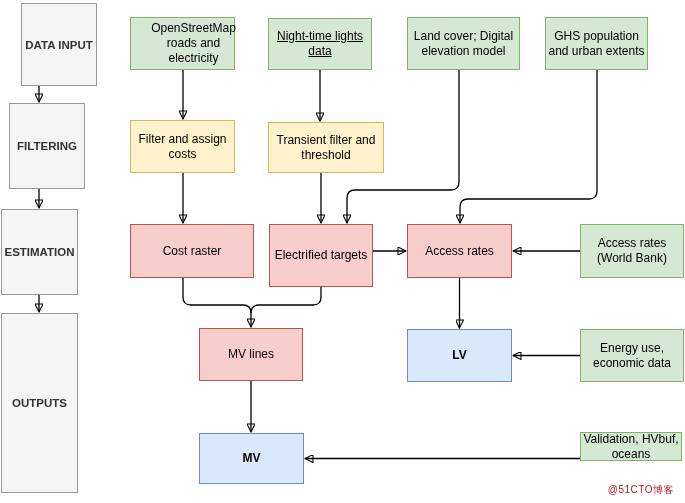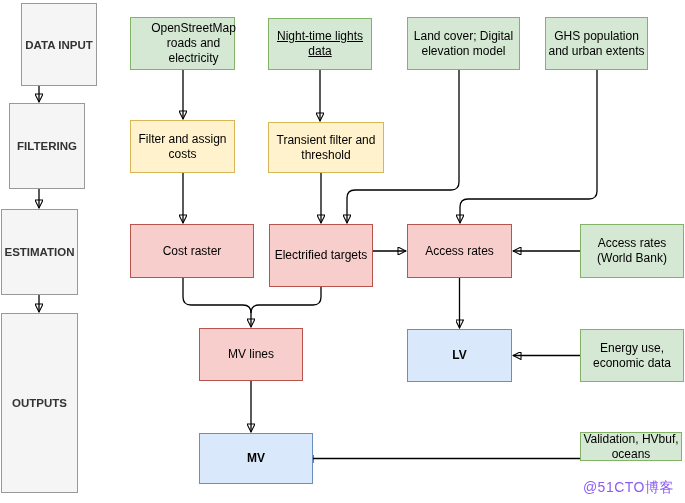--- a/index.html
+++ b/index.html
@@ -51,22 +51,22 @@
     text-align: center;
     font-size: 11.5px;
     font-weight: bold;
     color: #333333;
     padding: 0 1px;
   }
   .watermark {
     position: absolute;
     right: 11px;
     bottom: 6px;
-    font-size: 14px;
-    color: #8b5cf6;
+    font-size: 10px;
+    color: #b91c1c;
     letter-spacing: 0.5px;
     z-index: 5;
   }
 </style>
 </head>
 <body>
 
 <div class="canvas">
 
   <svg class="connectors" viewBox="0 0 685 503" xmlns="http://www.w3.org/2000/svg">
@@ -109,17 +109,17 @@
 
   <div class="node red" style="left:130px; top:224px; width:124px; height:54px;">Cost raster</div>
   <div class="node red" style="left:269px; top:224px; width:104px; height:63px;">Electrified targets</div>
   <div class="node red" style="left:407px; top:224px; width:105px; height:54px;">Access rates</div>
   <div class="node green" style="left:580px; top:224px; width:104px; height:54px;">Access rates (World Bank)</div>
 
   <div class="node blue bold" style="left:407px; top:329px; width:105px; height:53px;">LV</div>
   <div class="node red" style="left:199px; top:328px; width:104px; height:53px;">MV lines</div>
   <div class="node green" style="left:580px; top:329px; width:104px; height:53px;">Energy use, economic data</div>
 
-  <div class="node blue bold" style="left:199px; top:433px; width:114px; height:51px;">MV</div>
+  <div class="node blue bold" style="left:199px; top:433px; width:105px; height:51px;">MV</div>
   <div class="node green" style="left:580px; top:432px; width:102px; height:29px;">Validation, HVbuf, oceans</div>
 
   <div class="watermark">@51CTO博客</div>
 </div>
 
 </body></html>

